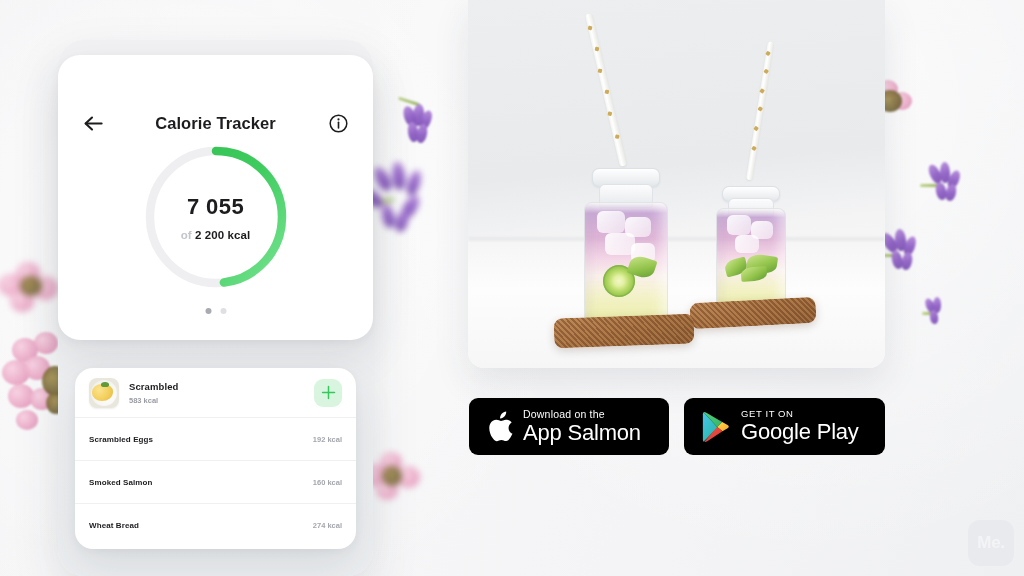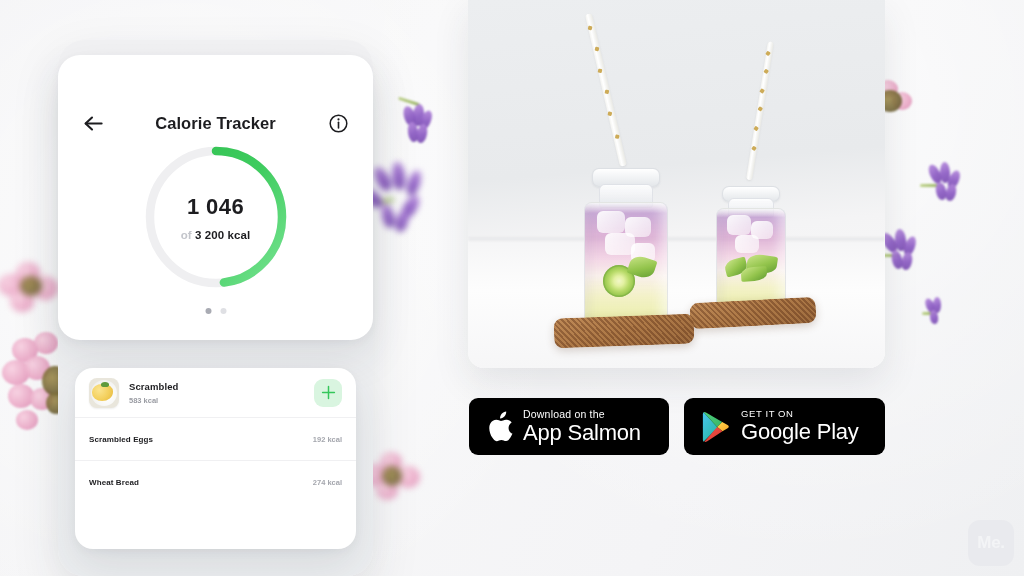--- a/index.html
+++ b/index.html
@@ -560,24 +560,24 @@
             <stop offset="0%" stop-color="#2fbf4f"></stop>
             <stop offset="55%" stop-color="#3fcc5f"></stop>
             <stop offset="100%" stop-color="#6fe08a"></stop>
           </linearGradient>
         </defs>
         <circle cx="74" cy="74" r="66" fill="none" stroke="#efeff1" stroke-width="8.5"></circle>
         <circle id="ring-progress" cx="74" cy="74" r="66" fill="none" stroke="url(#ringGrad)" stroke-width="8.5" stroke-linecap="round" transform="rotate(-90 74 74)" stroke-dasharray="199.0513105314493 414.6902302738527"></circle>
       </svg>
 
       <div class="ring-center">
-        <div class="ring-value">1 046</div>
+        <div class="ring-value">7 055</div>
         <div class="ring-sub">
           <span class="of">of</span>
-          <span>3 200 kcal</span>
+          <span>2 200 kcal</span>
         </div>
       </div>
     </div>
 
     <div id="pager">
       <span class="dot active"></span>
       <span class="dot"></span>
     </div>
   </div>
 
@@ -597,20 +597,24 @@
         <svg width="15" height="15" viewBox="0 0 15 15" aria-hidden="true">
           <path d="M7.5 1.6 V13.4 M1.6 7.5 H13.4" stroke="#34c75a" stroke-width="1.5" stroke-linecap="round"></path>
         </svg>
       </div>
     </div>
 
     <div id="food-rows">
         <div class="food-row">
           <span class="food-name">Scrambled Eggs</span>
           <span class="food-kcal">192 kcal</span>
+        </div>
+        <div class="food-row">
+          <span class="food-name">Smoked Salmon</span>
+          <span class="food-kcal">160 kcal</span>
         </div>
         <div class="food-row">
           <span class="food-name">Wheat Bread</span>
           <span class="food-kcal">274 kcal</span>
         </div>
       </div>
   </div>
 
   <div id="photo">
     <div class="tabletop"></div>

